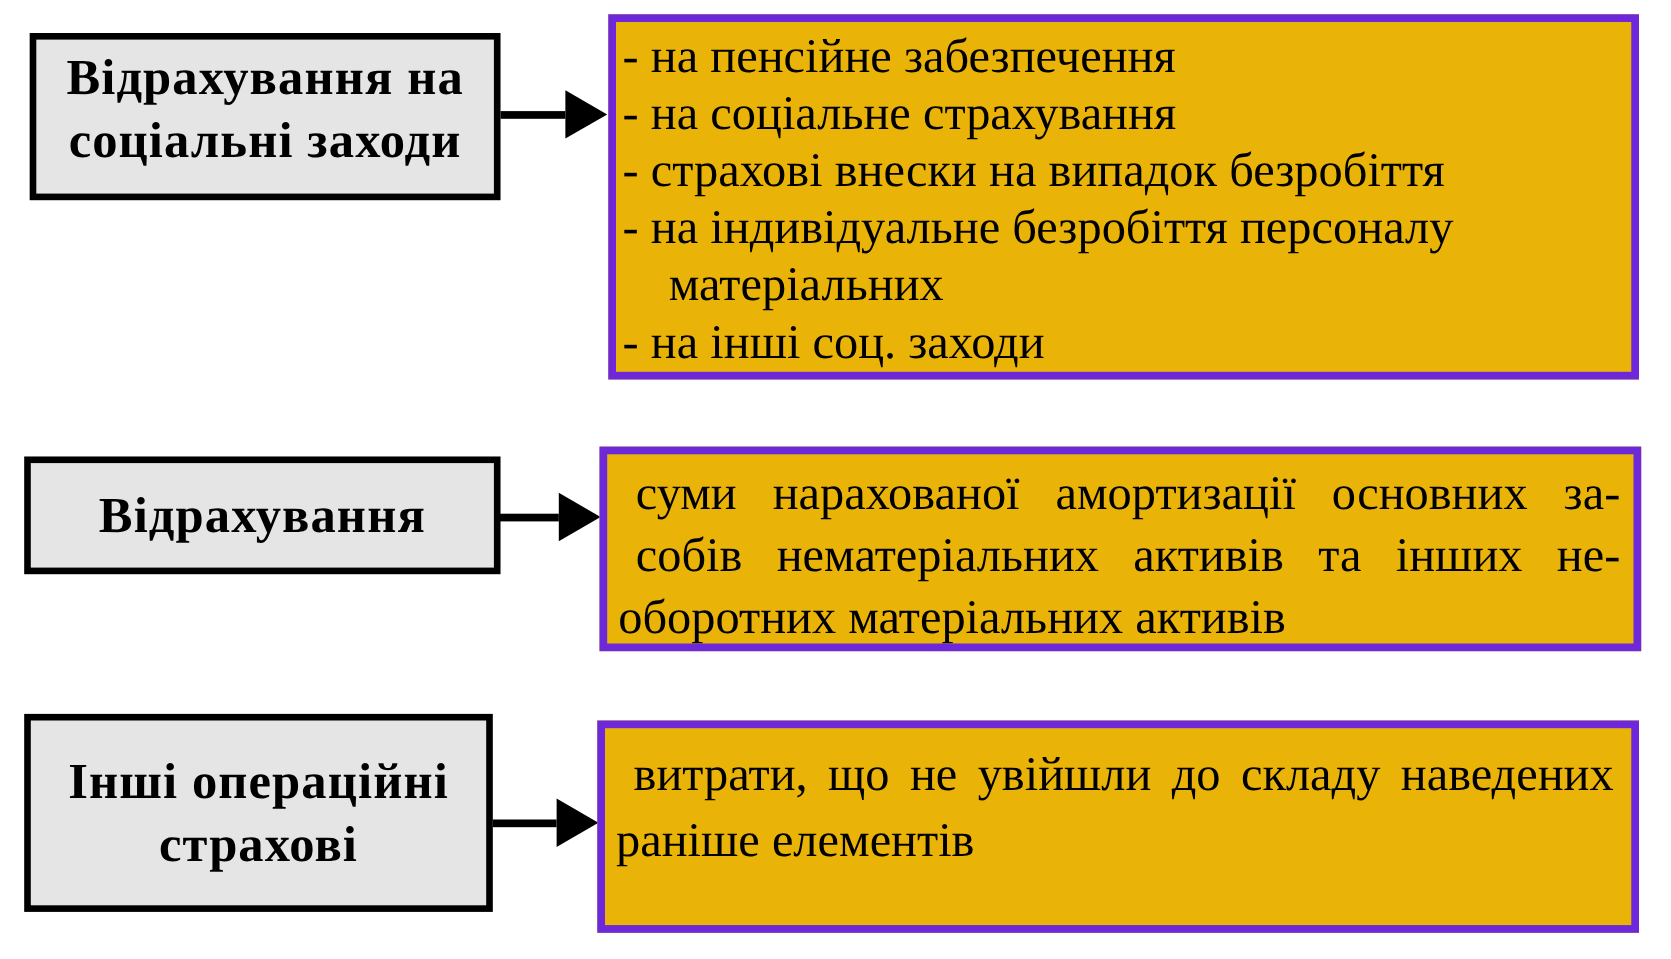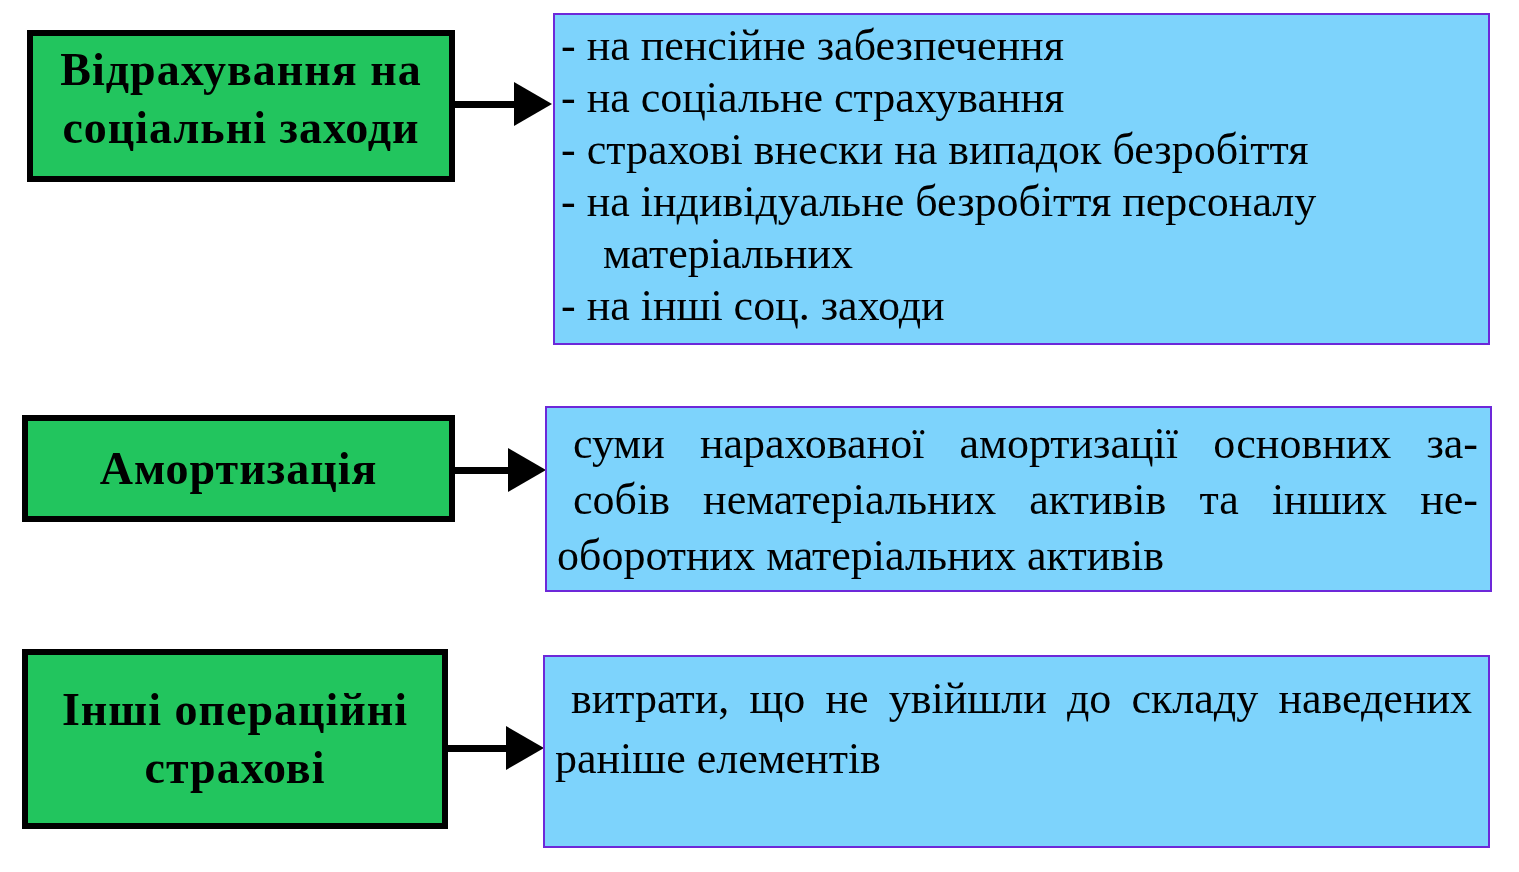--- a/index.html
+++ b/index.html
@@ -16,37 +16,37 @@
     background: #ffffff;
     font-family: "Liberation Serif", "DejaVu Serif", serif;
     color: #000000;
     overflow: hidden;
   }
 
   
   .lbox {
     position: absolute;
     border: 6px solid #000000;
-    background: #22c55e;
+    background: #e5e5e5;
     display: flex;
     flex-direction: column;
     align-items: center;
     justify-content: center;
     text-align: center;
     font-weight: bold;
     font-size: 46px;
     line-height: 58px;
     letter-spacing: 1px;
   }
 
   
   .rbox {
     position: absolute;
-    border: 2px solid #6d28d9;
-    background: #7dd3fc;
+    border: 7px solid #6d28d9;
+    background: #eab308;
     font-size: 44px;
   }
 
   .rbox1 { padding: 5px 10px 0 6px; }
   .rbox1 .rline {
     line-height: 52px;
     white-space: nowrap;
   }
   .rbox1 .rline.cont { padding-left: 42px; }
 
@@ -101,21 +101,21 @@
   <div class="rbox rbox1" style="left:553px; top:13px; width:937px; height:332px;">
     <div class="rline">- на пенсійне забезпечення</div>
     <div class="rline">- на соціальне страхування</div>
     <div class="rline">- страхові внески на випадок безробіття</div>
     <div class="rline">- на індивідуальне безробіття персоналу</div>
     <div class="rline cont">матеріальних</div>
     <div class="rline">- на інші соц. заходи</div>
   </div>
 
   <div class="lbox" style="left:22px; top:415px; width:433px; height:107px;">
-    <div>Амортизація</div>
+    <div>Відрахування</div>
   </div>
 
   <div class="arrow" style="left:452px; top:448px; width:94px;">
     <span class="shaft"></span>
     <span class="head"></span>
   </div>
 
   <div class="rbox rbox2" style="left:545px; top:406px; width:947px; height:186px;">
     <div class="rline just">суми нарахованої амортизації основних за-</div>
     <div class="rline just">собів нематеріальних активів та інших не-</div>

